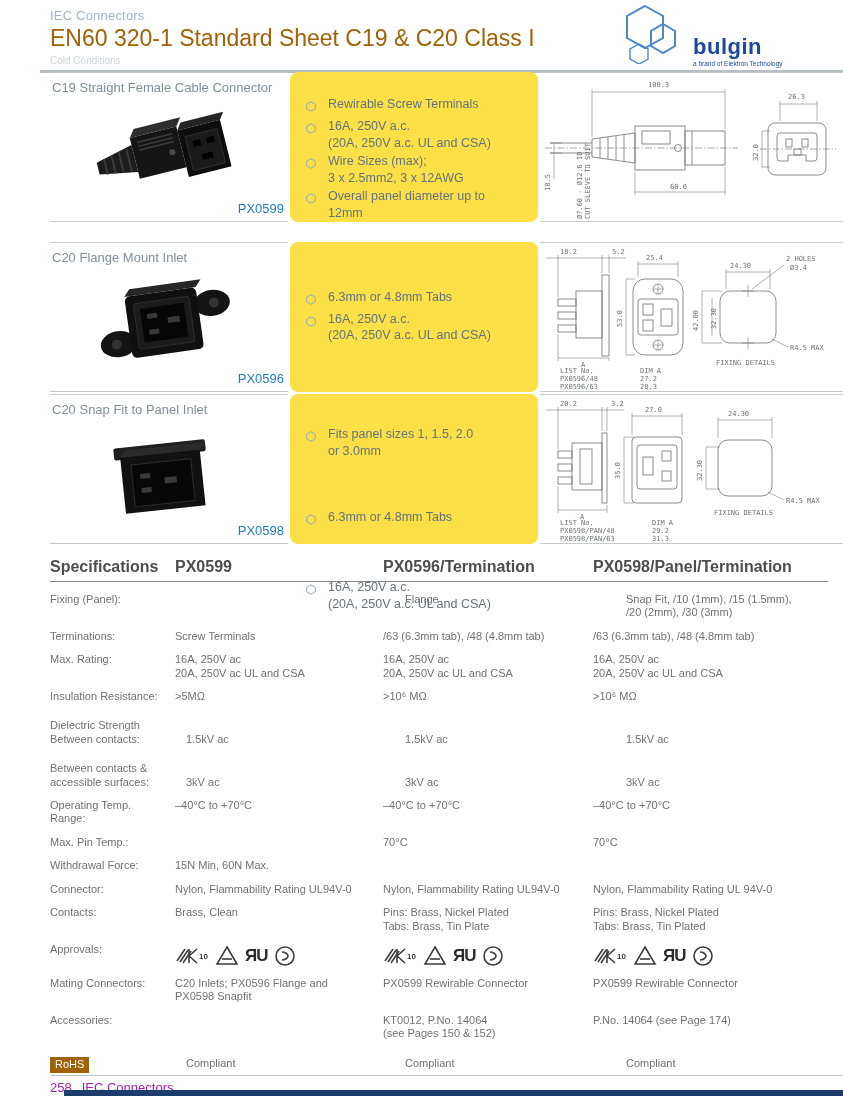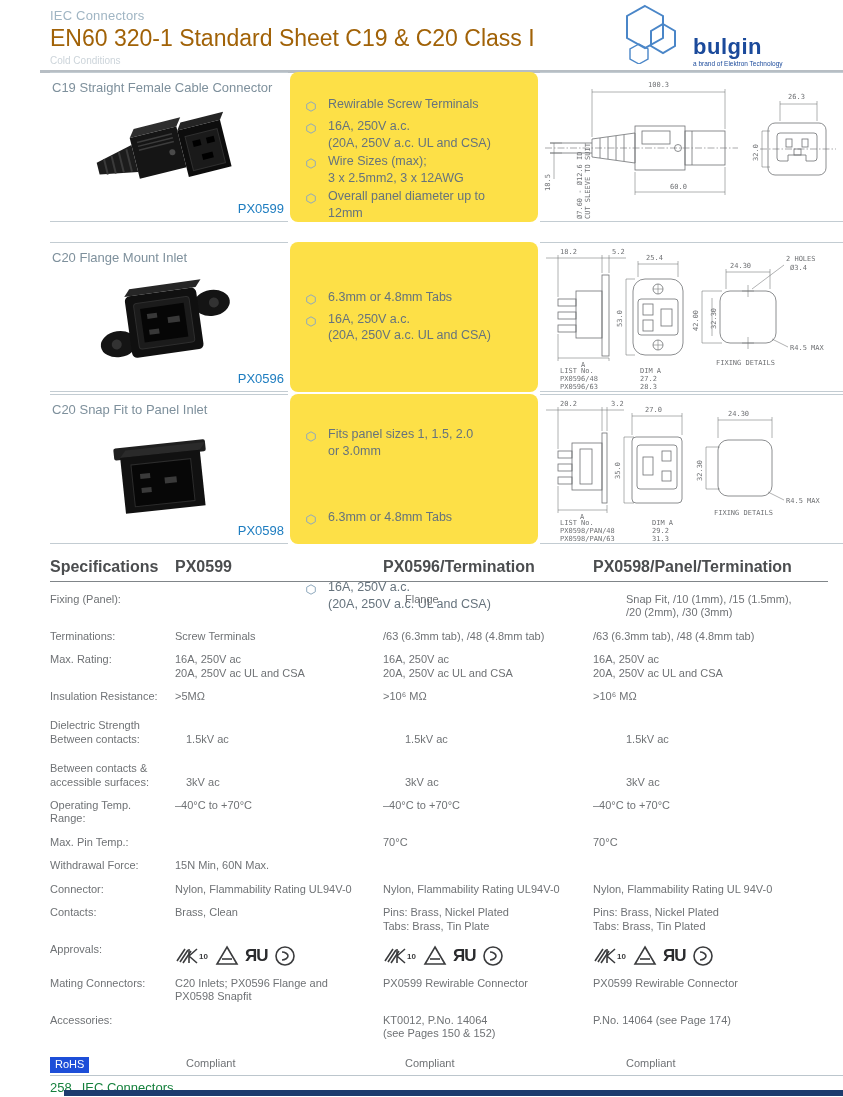--- a/index.html
+++ b/index.html
@@ -53,26 +53,26 @@
   .spec-row { display:grid; grid-template-columns:125px 208px 210px 1fr;
               font-size:11px; color:#6f7275; line-height:1.22; padding:5px 0; }
   .spec-row > div { white-space:pre-line; padding-right:10px; }
   .spec-row .lbl { color:#6f7275; }
   .gap-top { margin-top:6px;gap:11px; }
   .marks { display:flex; align-items:flex-end; gap:6px; height:24px; }
   .marks svg { display:block; }
   .mark-glyph path, .mark-glyph polygon, .mark-glyph circle { stroke:#3b3c3e; fill:none; stroke-width:1.6; }
   .mark-glyph text { fill:#3b3c3e; font-weight:bold; stroke:none; font-family:"Liberation Sans", sans-serif; }
   .ul-txt { font-weight:bold; font-size:17px; color:#2b2c2e; letter-spacing:-1px; }
-  .rohs-badge { display:inline-block; background:#1d4ed8; color:#fff; font-size:11px;
+  .rohs-badge { display:inline-block; background:#a16207; color:#fff; font-size:11px;
                 padding:1px 5px 2px 5px; }
 
   
   .footer-rule { position:absolute; left:50px; right:0; top:1075px; height:1px; background:#bcc6cd; }
-  .footer-text { position:absolute; left:50px; top:1080px; font-size:13px; color:#15803d; }
+  .footer-text { position:absolute; left:50px; top:1080px; font-size:13px; color:#a21caf; }
   .footer-text .pg { margin-right:10px; }
   .footer-bar { position:absolute; left:64px; right:0; top:1090px; height:6px; background:#1d3c6e; }
 </style>
 </head>
 <body>
 
 <div class="page">
 
   <div class="header-block">
     <div class="eyebrow">IEC Connectors</div>

